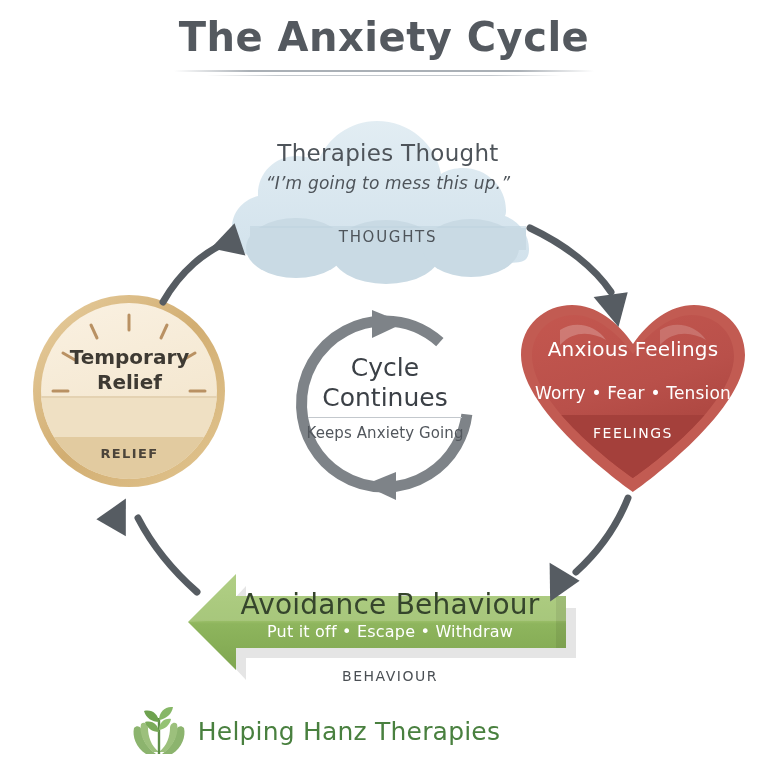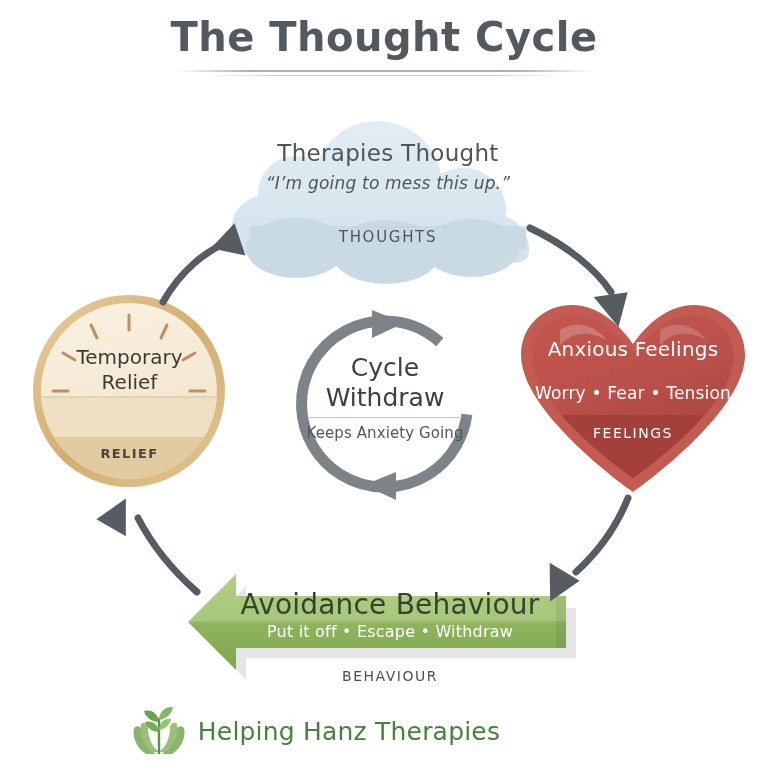--- a/index.html
+++ b/index.html
@@ -133,21 +133,21 @@
     letter-spacing: 1.5px;
     font-weight: 500;
   }
 
   
   #relief-title {
     left: 38px; top: 345px; width: 183px;
     font-size: 20px;
     color: #3e3a33;
     line-height: 25px;
-    font-weight: 400;
+    font-weight: 700;
     text-align: center;
   }
   #relief-sub {
     left: 38px; top: 403px; width: 183px;
     font-size: 14px;
     color: #4b443a;
     letter-spacing: 0.1px;
   }
   #relief-tag {
     left: 38px; top: 446px; width: 183px;
@@ -193,21 +193,21 @@
     color: #49803f;
     letter-spacing: 0.2px;
   }
 </style>
 </head>
 <body>
 
 <div id="canvas">
 
   <div id="title-block">
-    <div id="page-title">The Thought Cycle</div>
+    <div id="page-title">The Anxiety Cycle</div>
     <div id="title-rule"></div>
     <div id="title-rule2"></div>
   </div>
 
   <svg id="shapes" viewBox="0 0 768 768">
     <defs>
       <linearGradient id="cloudGrad" x1="0" y1="0" x2="0" y2="1">
         <stop offset="0%" stop-color="#e2edf3"></stop>
         <stop offset="100%" stop-color="#d2e2ec"></stop>
       </linearGradient>
@@ -364,21 +364,21 @@
   <div class="tx" id="beh-tag">BEHAVIOUR</div>
 
   <div class="tx" id="relief-title">
     <div>Temporary</div>
     <div>Relief</div>
   </div>
   <div class="tx" id="relief-tag">RELIEF</div>
 
   <div class="tx" id="cycle-title">
     <div>Cycle</div>
-    <div>Withdraw</div>
+    <div>Continues</div>
   </div>
   <div id="cycle-rule"></div>
   <div class="tx" id="cycle-sub">Keeps Anxiety Going</div>
 
   <div id="footer">
     <svg width="58" height="50" viewBox="0 0 58 50">
 
       <path d="M4 22 C2 30 6 42 16 48 L26 48 C18 42 12 34 12 26 C12 22 8 18 4 22 Z" fill="#8cb46e"></path>
       <path d="M11 18 C9 26 13 38 23 46 L29 46 C21 40 18 30 18 22 C18 18 14 15 11 18 Z" fill="#9cc07c"></path>
 

